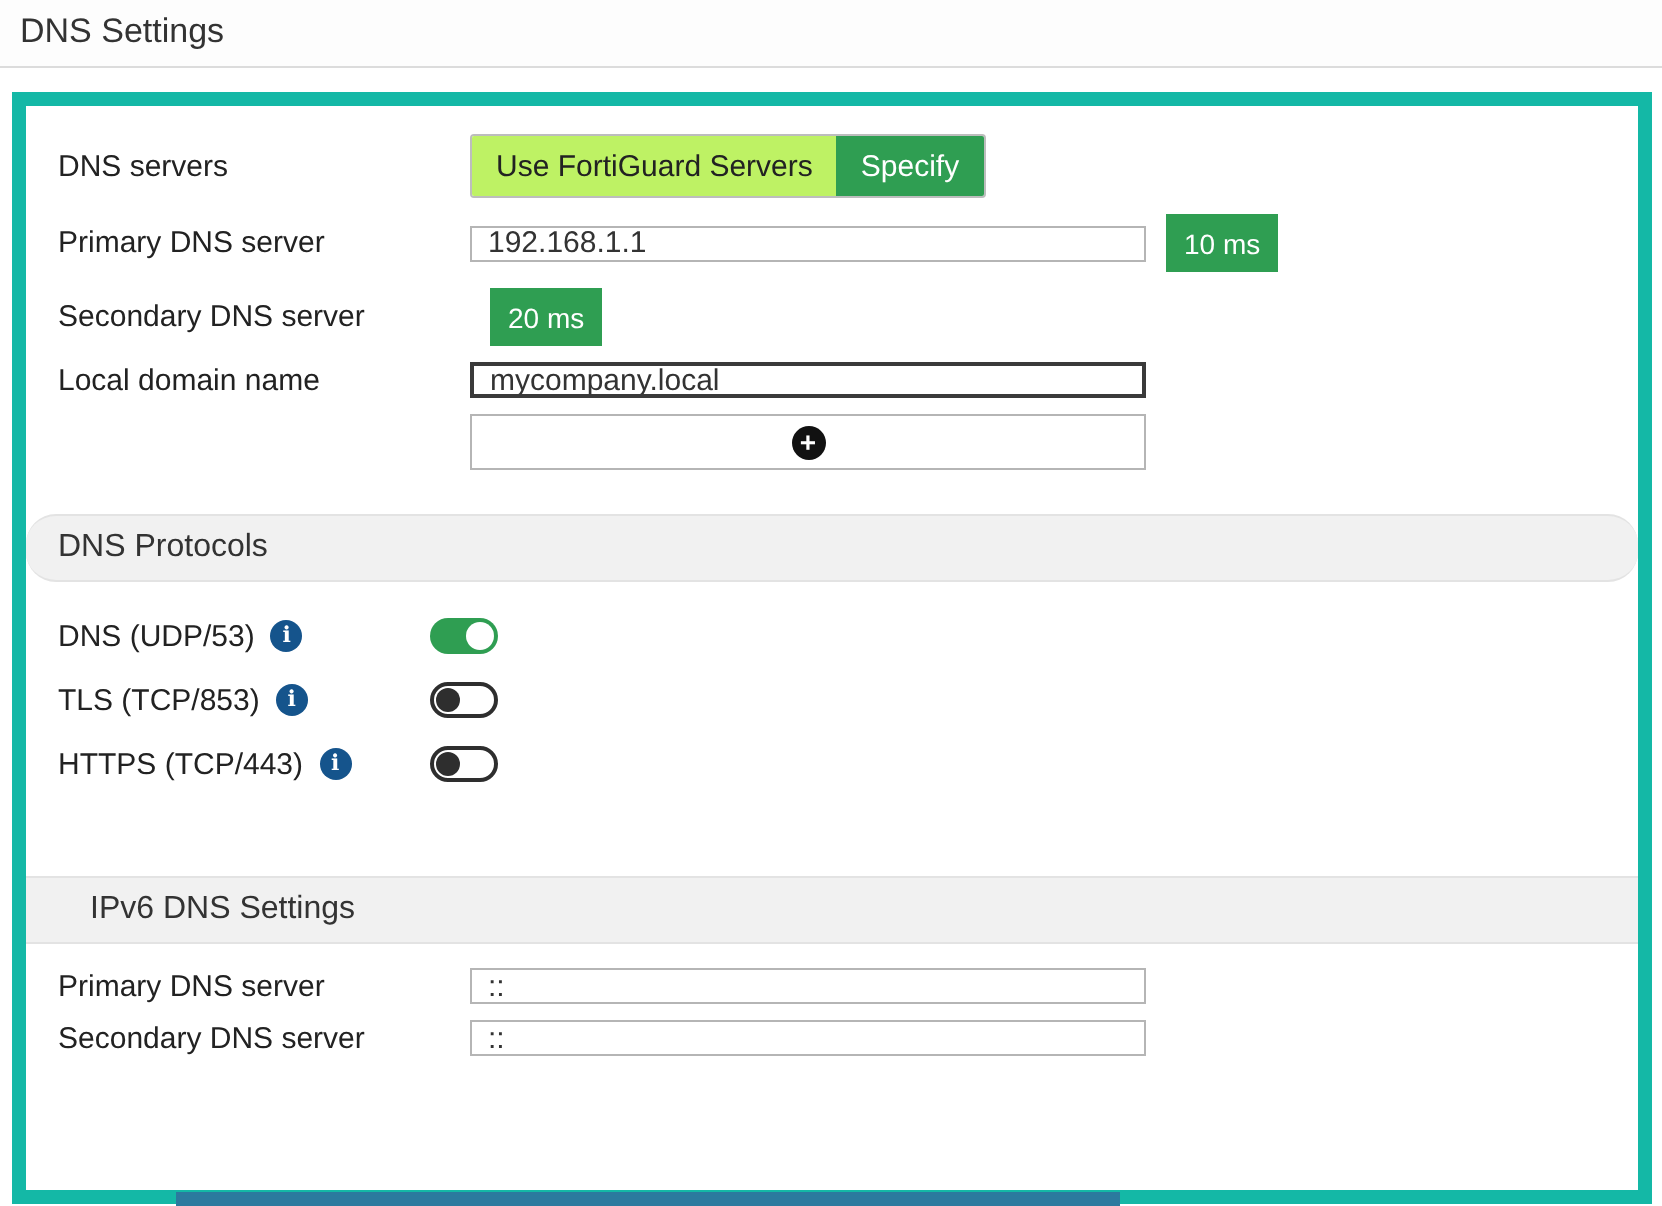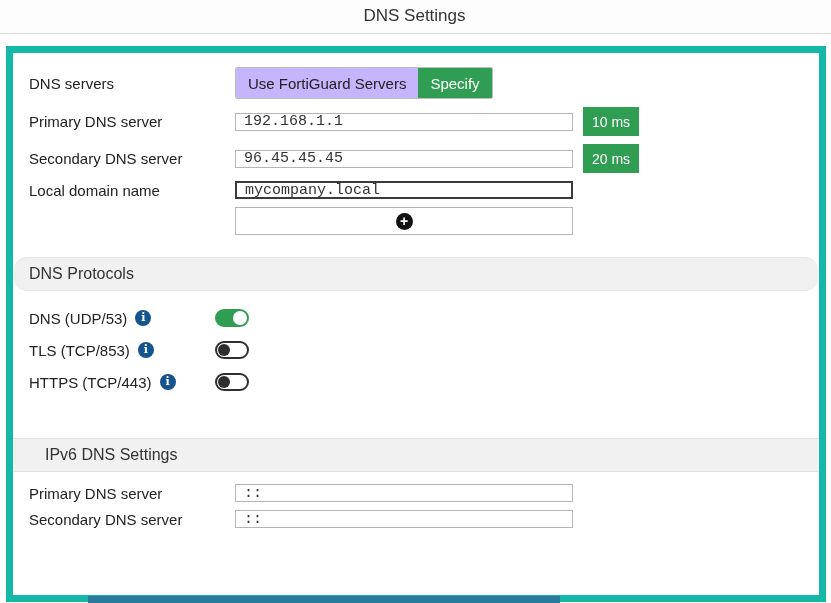--- a/index.html
+++ b/index.html
@@ -9,21 +9,21 @@
     font-family: "Liberation Sans", "DejaVu Sans", sans-serif;
     color: #2b2b2b;
     overflow: hidden;
     position: relative;
   }
   .page-header {
     padding: 6px 12px 7px 10px;
     border-bottom: 1px solid #dcdcdc;
     background: #fdfdfd;
   }
-  .page-title { font-size: 17px; color: #333; font-weight: 400; text-align: center; }
+  .page-title { font-size: 17px; color: #333; font-weight: 400; }
 
   .panel {
     margin: 12px 5px 0 6px;
     border: 7px solid #14b8a6;
     height: 556px;
     background: #fff;
     padding-top: 14px;
   }
 
   .form-row {
@@ -39,35 +39,35 @@
     color: #222;
   }
 
   
   .segmented { display: inline-flex; border: 1px solid #bdbdbd; border-radius: 2px; overflow: hidden; }
   .seg-btn {
     height: 30px;
     display: inline-flex; align-items: center;
     padding: 0 12px;
     font-size: 15px;
-    background: #c4b5fd;
+    background: #bef264;
     color: #222;
     border: none;
     cursor: pointer;
     font-family: inherit;
   }
   .seg-btn.selected { background: #2f9e52; color: #fff; }
 
   .text-input {
     width: 338px; height: 18px;
     border: 1px solid #b5b5b5;
     padding: 4px 8px;
     font-size: 15px;
     color: #333;
-    font-family: Liberation Mono, monospace;
+    font-family: Liberation Sans, sans-serif;
     background: #fff;
   }
   .text-input.focused { border: 2px solid #3a3a3a; }
 
   .latency-badge {
     display: inline-flex; align-items: center;
     height: 29px;
     padding: 0 9px;
     margin-left: 10px;
     background: #2f9e52;
@@ -171,21 +171,20 @@
   </div>
 
   <div class="form-row">
     <div class="row-label">Primary DNS server</div>
     <input type="text" class="text-input" value="192.168.1.1" style="">
     <span class="latency-badge">10 ms</span>
   </div>
 
   <div class="form-row">
     <div class="row-label">Secondary DNS server</div>
-    <input type="text" class="text-input" value="96.45.45.45" style="">
     <span class="latency-badge">20 ms</span>
   </div>
 
   <div class="form-row">
     <div class="row-label">Local domain name</div>
     <input type="text" class="text-input focused" value="mycompany.local" style="">
   </div>
 
   <div class="form-row">
     <div class="row-label"></div>

